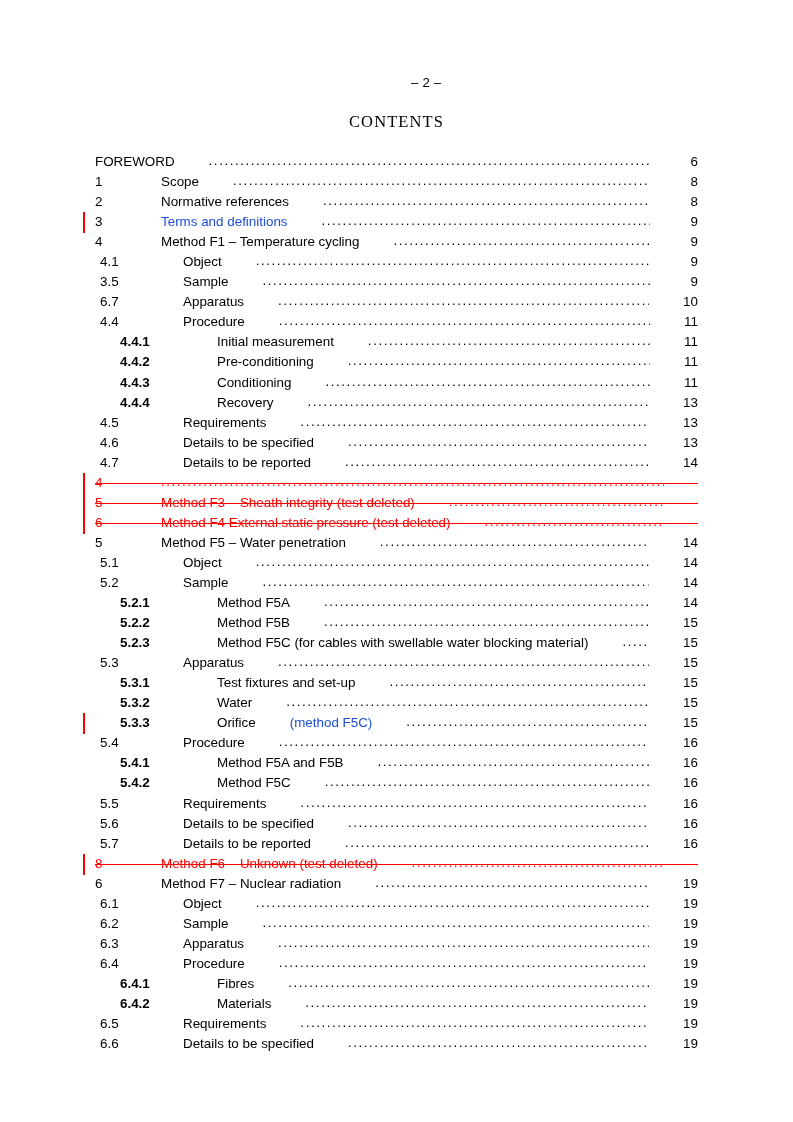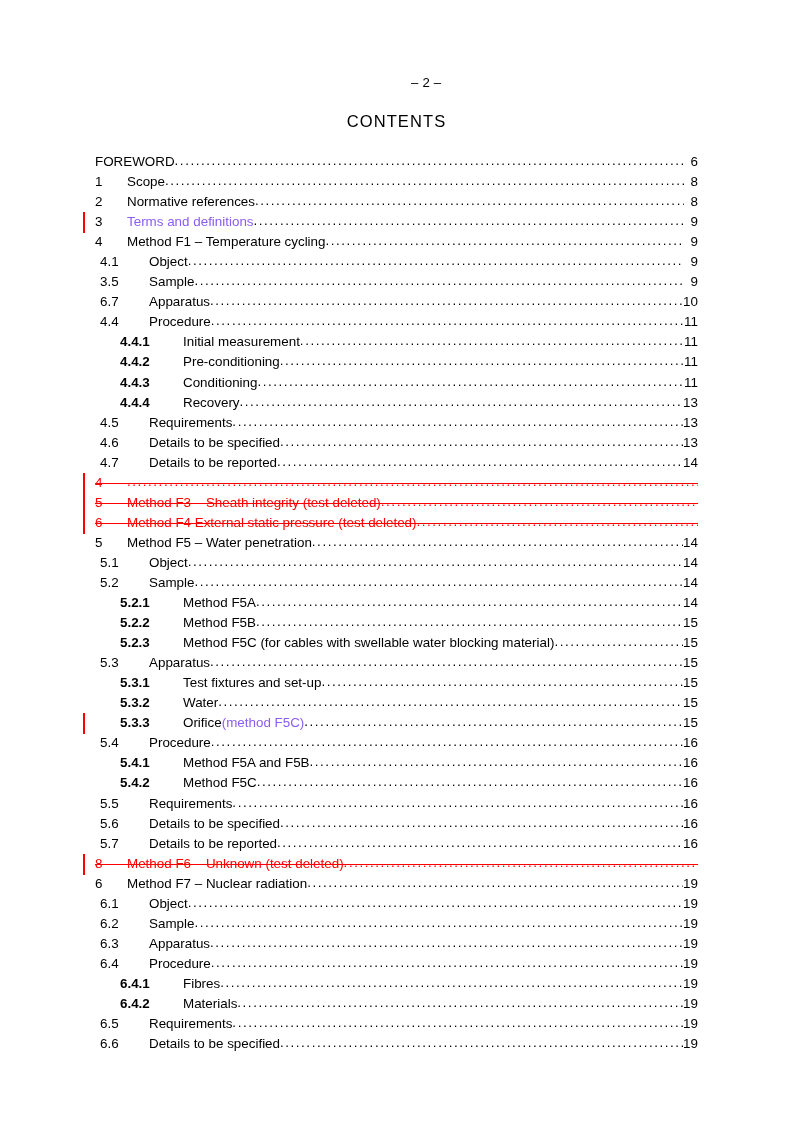--- a/index.html
+++ b/index.html
@@ -46,37 +46,39 @@
 
   
   .contents-title {
     position: absolute;
     top: 112px;
     left: 0;
     width: 793px;
     text-align: center;
     font-size: 16.5px;
     letter-spacing: 1.1px;
+    font-family: Liberation Serif, serif;
   }
 
   
   .toc {
     position: absolute;
     top: 153px;
     left: 95px;
     width: 603px;
   }
 
   .toc-row {
     position: relative;
     display: flex;
     align-items: baseline;
     font-size: 13.4px;
     height: 20.05px;
     white-space: nowrap;
+    gap: 34px;
   }
 
   
   .toc-row .change-bar {
     position: absolute;
     left: -12px;
     top: -1px;
     width: 1.6px;
     height: 21px;
     background: #ff0000;
@@ -134,21 +136,21 @@
     top: 9.5px;
     height: 1.1px;
     background: #ff0000;
   }
   .toc-row.deleted .num,
   .toc-row.deleted .title-text {
     position: relative;
   }
 
   
-  .green { color: #8b5cf6; }
+  .green { color: #1d4ed8; }
 </style>
 </head>
 <body>
 
 <div class="page">
 
   <div class="running-header">
     <span class="page-marker">– 2 –</span>
   </div>
 

